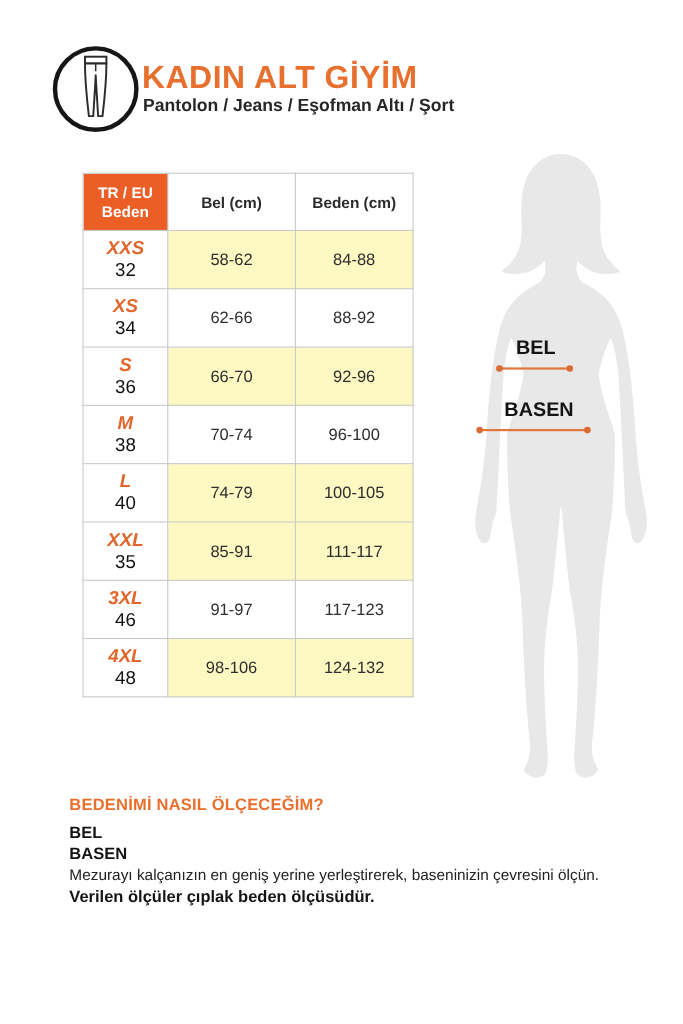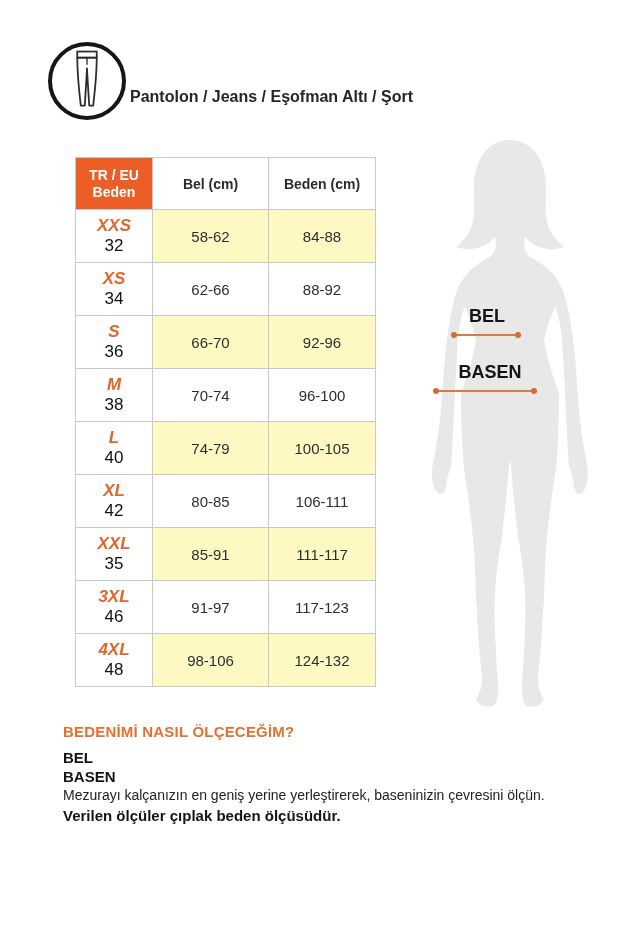--- a/index.html
+++ b/index.html
@@ -115,20 +115,21 @@
 
   <div class="brand-circle">
     <span>
       <svg width="36" height="62" viewBox="0 0 40 70" fill="none">
         <rect x="9" y="4" width="22" height="7" stroke="#2c2c2c" stroke-width="2" fill="#fff"></rect>
         <path d="M9 11 C9 28 11 48 13 65 L17.5 65 C18.5 48 19.5 34 20 23 C20.5 34 21.5 48 22.5 65 L27 65 C29 48 31 28 31 11 Z" stroke="#2c2c2c" stroke-width="2" fill="#fff" stroke-linejoin="round"></path>
         <line x1="20" y1="11" x2="20" y2="19" stroke="#2c2c2c" stroke-width="1.5"></line>
       </svg>
     </span>
   </div>
+  <div class="page-title">KADIN ALT GİYİM</div>
   <div class="page-subtitle">Pantolon / Jeans / Eşofman Altı / Şort</div>
 
   <table class="size-table">
     <colgroup>
         <col class="c1">
         <col class="c2">
         <col class="c3">
       </colgroup>
     <thead>
       <tr>
@@ -177,28 +178,20 @@
 
     <tr>
       <td class="size-cell">
         <span class="size-label">L</span>
         <span class="eu-label">40</span>
       </td>
       <td class="data-cell alt">74-79</td>
       <td class="data-cell alt">100-105</td>
     </tr>
 
-    <tr>
-      <td class="size-cell">
-        <span class="size-label">XL</span>
-        <span class="eu-label">42</span>
-      </td>
-      <td class="data-cell">80-85</td>
-      <td class="data-cell">106-111</td>
-    </tr>
 
     <tr>
       <td class="size-cell">
         <span class="size-label">XXL</span>
         <span class="eu-label">35</span>
       </td>
       <td class="data-cell alt">85-91</td>
       <td class="data-cell alt">111-117</td>
     </tr>
 

